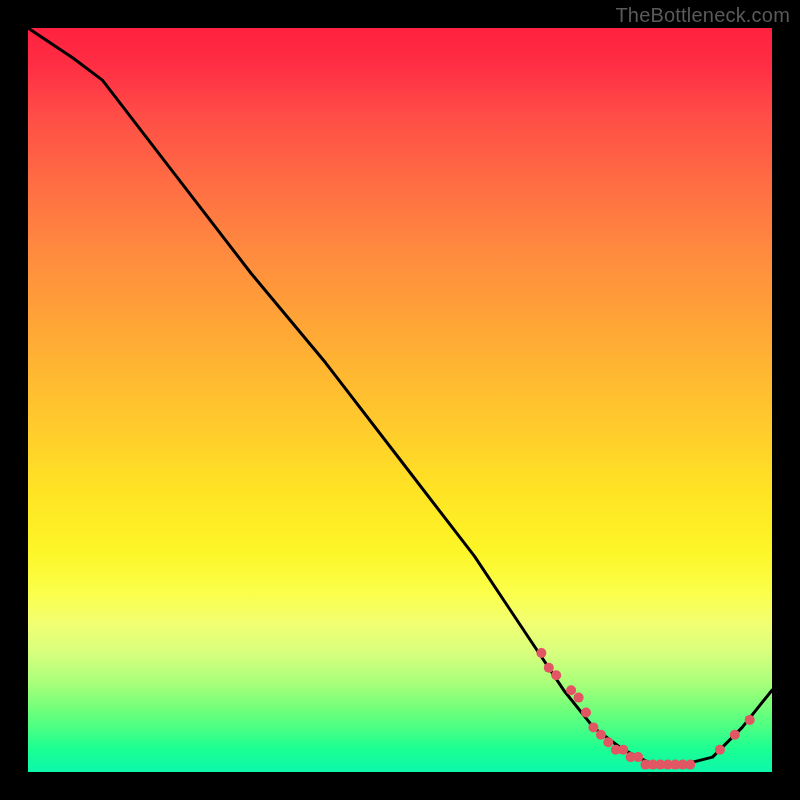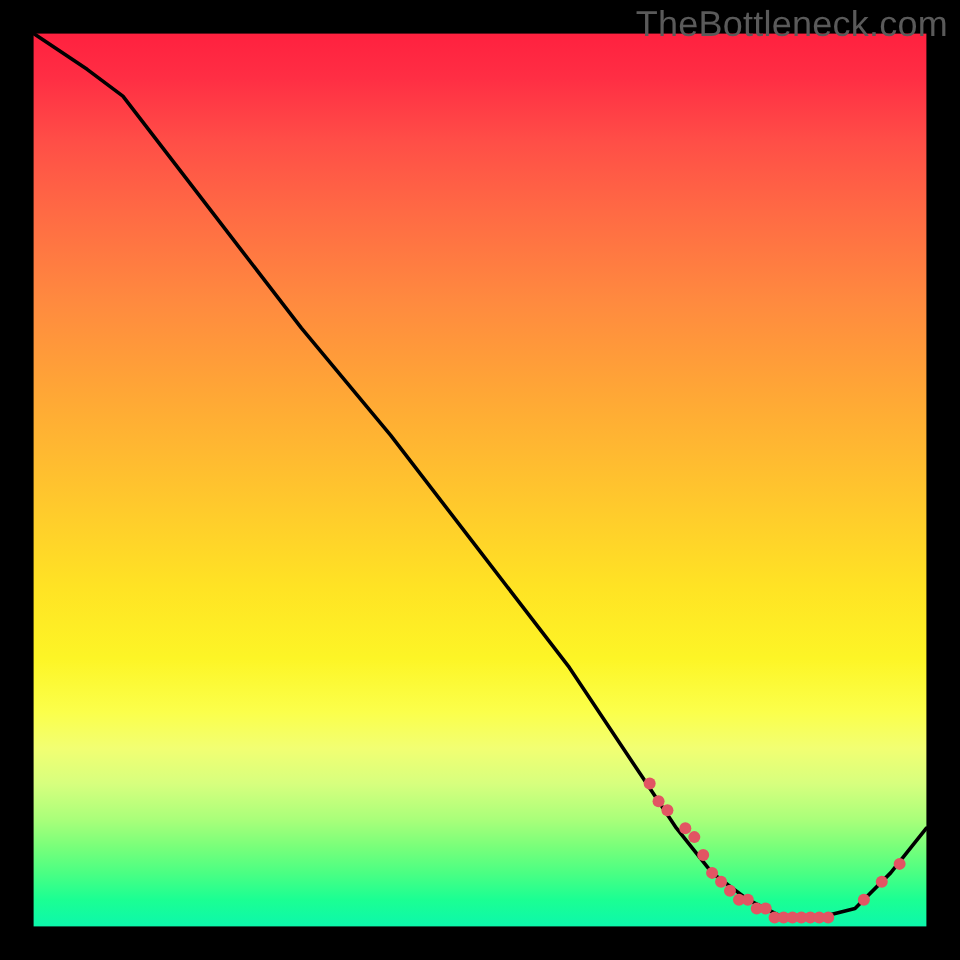--- a/index.html
+++ b/index.html
@@ -15,21 +15,21 @@
     position: relative;
     width: 800px;
     height: 800px;
     background: #000;
   }
   .watermark {
     position: absolute;
     top: 4px;
     right: 10px;
     color: #5a5a5a;
-    font-size: 30px;
+    font-size: 20px;
     font-weight: 500;
     letter-spacing: 0.2px;
     z-index: 5;
   }
   .plot-area {
     position: absolute;
     left: 28px;
     top: 28px;
     width: 744px;
     height: 744px;

